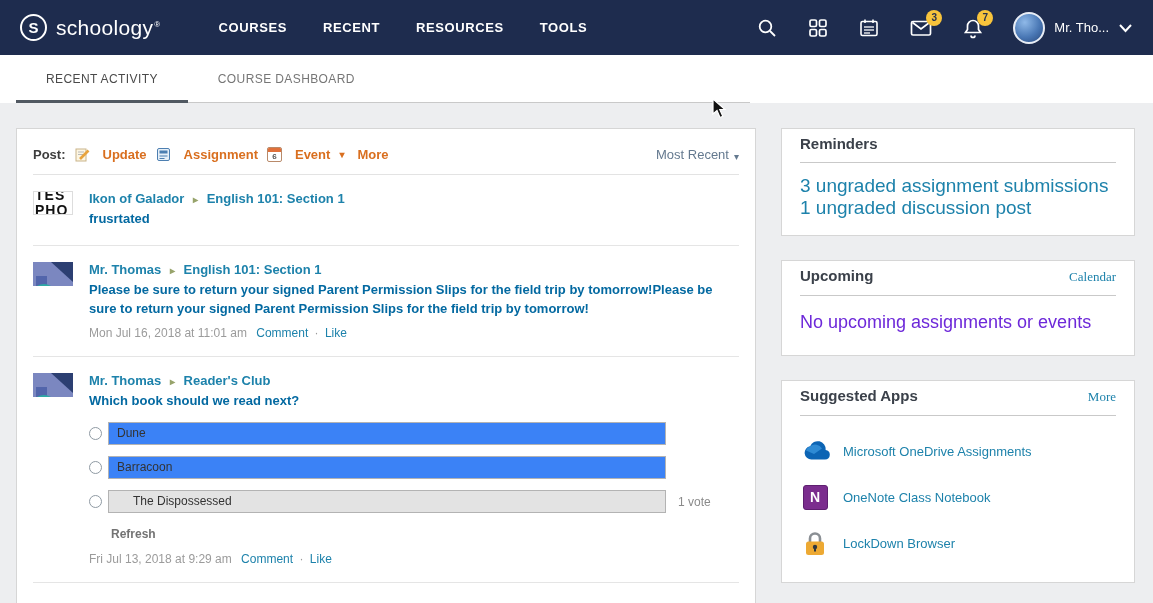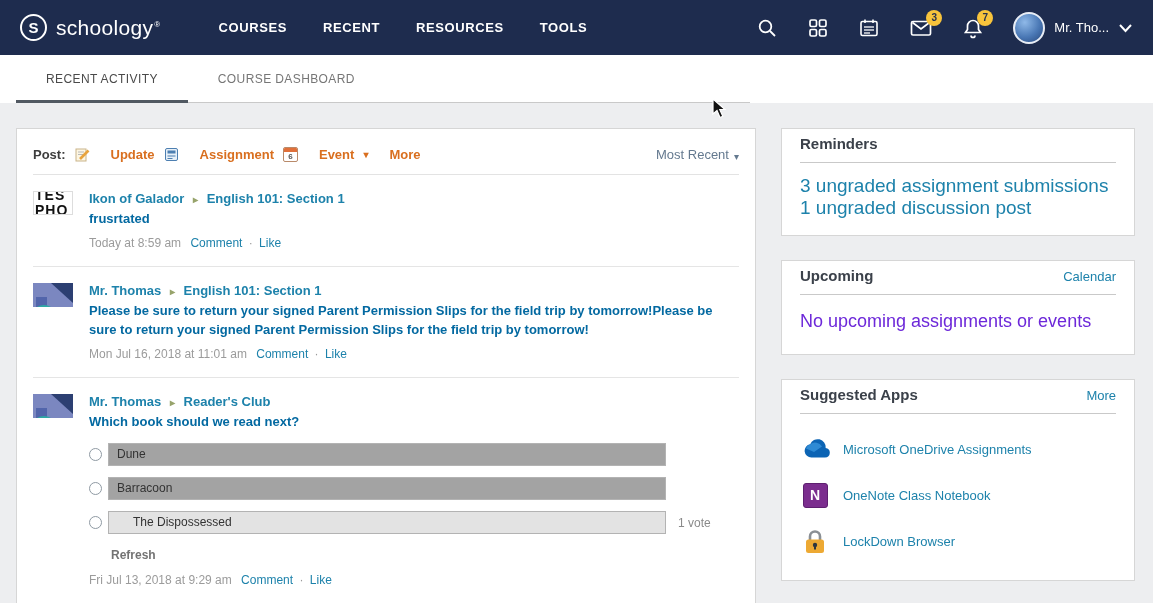--- a/index.html
+++ b/index.html
@@ -57,21 +57,21 @@
   }
 
   
   .content { display:flex; gap:25px; padding:25px 16px; align-items:flex-start; }
   .card { background:#fff; border:1px solid #d6d6d6; }
   .feed-card { width:740px; padding:14px 16px; height:660px; }
 
   
   .post-bar { display:flex; align-items:center; font-size:13px; gap:9px; padding:4px 0 12px; border-bottom:1px solid #e3e3e3; }
   .post-label { font-weight:bold; color:#3d3d3d; }
-  .post-action { display:flex; align-items:center; gap:21px; color:#d96f1f; font-weight:bold; cursor:pointer; }
+  .post-action { display:flex; align-items:center; gap:13px; color:#d96f1f; font-weight:bold; cursor:pointer; }
   .caret { font-size:10px; color:#d96f1f; }
   .sort { margin-left:auto; color:#64798f; cursor:pointer; display:flex; gap:5px; align-items:flex-end; }
   .sort .caret { color:#64798f; }
   .icon-event {
     width:15px; height:15px; border:1px solid #b98a6a; background:#fff; border-radius:2px;
     display:flex; flex-direction:column; overflow:hidden;
   }
   .icon-event .event-top { height:4px; background:#e0703a; }
   .icon-event .event-num { flex:1; font-size:8px; color:#555; display:flex; align-items:center; justify-content:center; font-weight:bold; }
 
@@ -96,32 +96,32 @@
 
   
   .poll { margin-top:12px; }
   .poll-option { display:flex; align-items:center; margin-bottom:11px; }
   .radio {
     width:13px; height:13px; border:1px solid #8f9aa3; border-radius:50%;
     background:#fff; flex:none; cursor:pointer;
   }
   .poll-box {
     margin-left:6px; width:558px; height:23px; border:1px solid #b3b3b3;
-    font-size:12px; color:#333; line-height:21px; padding:0 8px; background:#a3a3a3;
+    font-size:12px; color:#333; line-height:21px; padding:0 8px; background:#3b82f6;
   }
   .poll-box.filled { background:#e3e3e3;padding-left:24px; }
   .poll-votes { font-size:12px; color:#8a8a8a; margin-left:12px; }
   .refresh { display:inline-block; font-size:12px; color:#737373; font-weight:bold; margin:2px 0 4px 22px; }
 
   
   .sidebar { width:354px; display:flex; flex-direction:column; gap:24px; }
   .side-card { padding:6px 18px 16px; }
   .side-head { display:flex; align-items:baseline; justify-content:space-between; }
   .side-title { font-size:15px; font-weight:700; color:#3b414a; }
-  .side-action { font-size:13px; color:#1d82ab; }
+  .side-action { font-size:13px; color:#1d82ab;font-family:Liberation Serif, serif; }
   .side-rule { border:none; border-top:1px solid #c9c9c9; margin:10px 0 12px; }
   .side-link { display:block; font-size:19px; color:#1d82ab; line-height:22px; }
   .side-empty { font-size:18px; color:#6d28d9; padding:4px 0 6px; }
   .app-row { display:flex; align-items:center; gap:13px; padding:9px 0; }
   .app-row a { font-size:13px; color:#1d82ab; }
   .app-icon { width:30px; height:28px; display:flex; align-items:center; justify-content:center; flex:none; }
   .onenote-tile {
     width:25px; height:25px; background:#7b2d8e; border-radius:3px; color:#fff;
     font-weight:bold; font-size:14px; display:flex; align-items:center; justify-content:center;
     border:1px solid #5e1f70;
@@ -248,26 +248,20 @@
         <span>TES</span>
         <span>PHO</span>
       </div>
       <div class="item-body">
         <div class="author-line">
           <a>Ikon of Galador</a>
           <span class="crumb">▸</span>
           <a>English 101: Section 1</a>
         </div>
         <div class="post-text">frusrtated</div>
-        <div class="meta">
-          <span class="time">Today at 8:59 am</span>
-          <a>Comment</a>
-          <span class="meta-sep">·</span>
-          <a>Like</a>
-        </div>
       </div>
     </div>
 
     <div class="feed-item">
       <div class="avatar">
         <svg width="40" height="40" viewBox="0 0 40 40">
             <rect width="40" height="40" fill="#7b87c0"></rect>
             <path d="M18,0 L40,0 L40,20 Z" fill="#2c3f72"></path>
             <rect x="3" y="14" width="11" height="11" fill="#5265ab"></rect>
             <circle cx="11" cy="35" r="13" fill="#2fa8a5"></circle>

